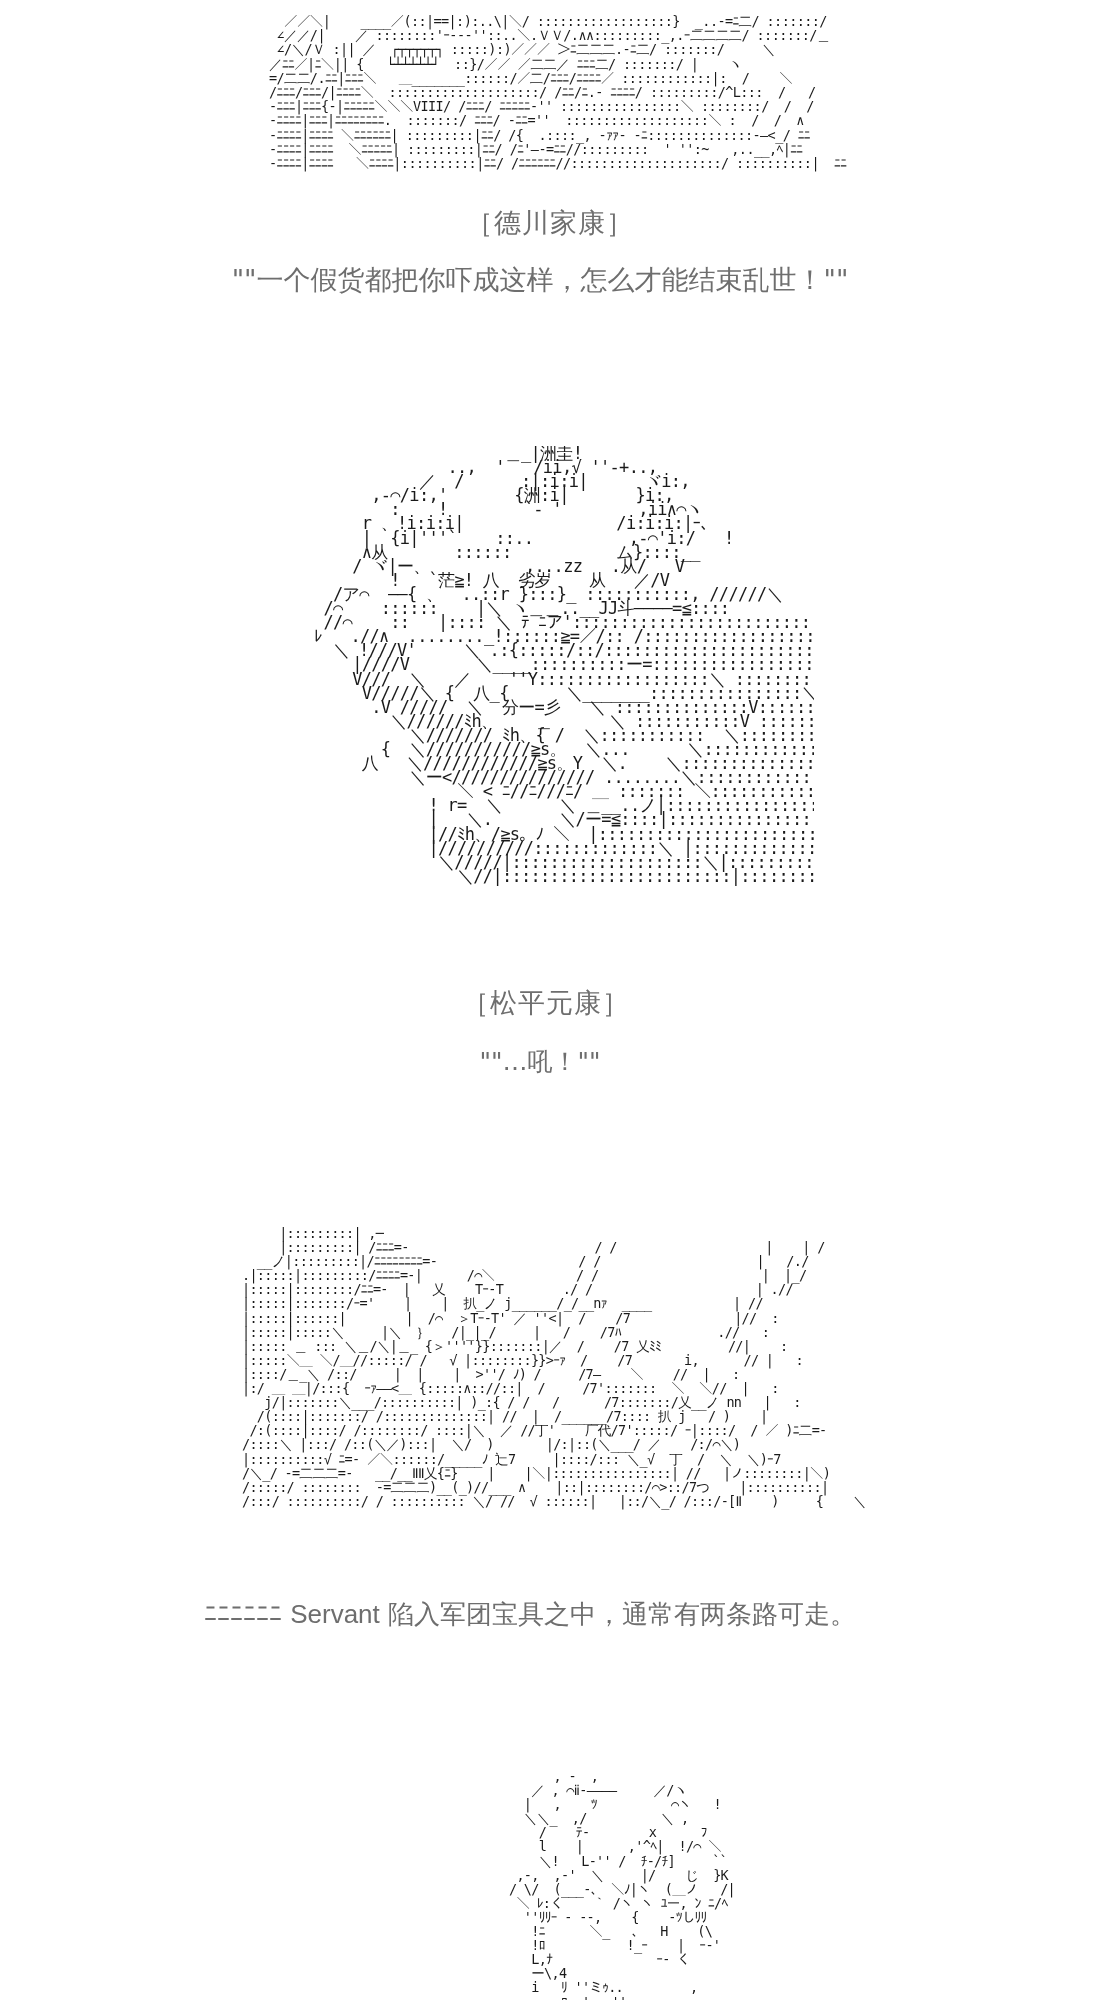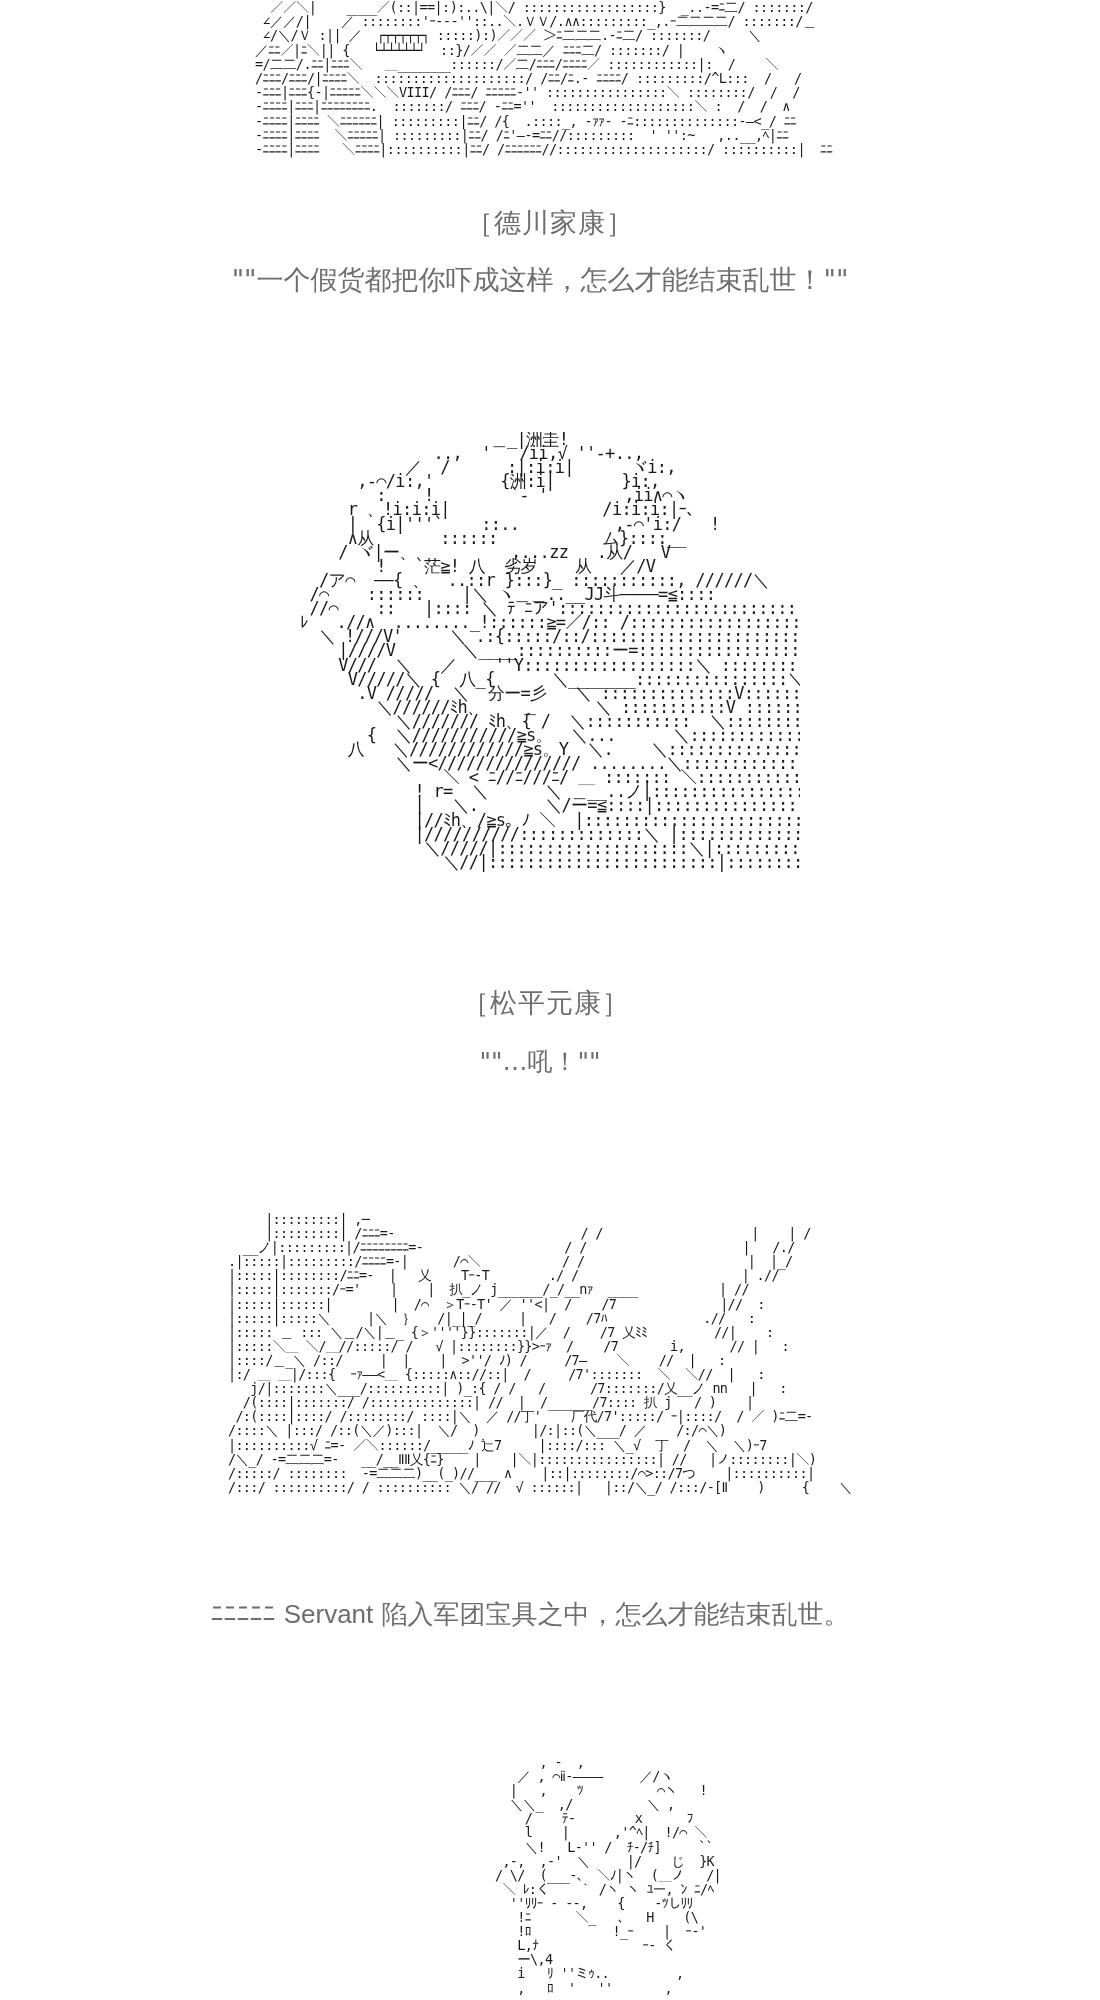--- a/index.html
+++ b/index.html
@@ -10,21 +10,21 @@
     body {
       width: 1100px;
       height: 2000px;
       position: relative;
       overflow: hidden;
       font-family: "DejaVu Sans", sans-serif;
       color: #000;
     }
     .aa {
       position: absolute;
-      margin: 0;
+      margin: 14px;
       font-family: "DejaVu Sans Mono", monospace;
       color: #1a1a1a;
       white-space: pre;
       line-height: 1;
       overflow: hidden;
     }
     .aa-1 { left: 255px; top: 0px;    width: 600px; height: 185px; font-size: 13.5px; line-height: 14.2px; letter-spacing: -0.6px; }
     .aa-2 { left: 300px; top: 432px;  width: 500px; height: 535px; font-size: 17px; line-height: 14.1px; letter-spacing: -0.7px; }
     .aa-3 { left: 228px; top: 1212px; width: 665px; height: 360px; font-size: 13.5px; line-height: 14.1px; letter-spacing: -0.7px; }
     .aa-4 { left: 495px; top: 1755px; width: 260px; height: 245px; font-size: 13.5px; line-height: 14.1px; letter-spacing: -0.7px; }
@@ -112,21 +112,21 @@
 |:/ ＿ ＿|/:::{  ｰｧ――&lt;＿ {:::::∧:://::|  /     /7':::::::  ＼  ＼//  |   :
    j/|:::::::＼___/::::::::::| )_:{ / /   /      /7:::::::/乂__ノ nn   |   :
   /(::::|:::::::/ /::::::::::::::| //  |  /______/7:::: 扒 j   / )    |
  /:(::::|::::/ /::::::::/ ::::|＼  ／ //丁'    厂代/7':::::/ ｰ|::::/  / ／ )ﾆ二=-
 /::::＼ |:::/ /::(＼／):::|  ＼/  )       |/:|::(＼___/ ／    /:/⌒＼)
 |::::::::::√ ﾆ=- ／＼::::::/_____ﾉ 辷7     |::::/::: ＼_√  丁  /  ＼  ＼)ｰ7
 /＼_/ ‐=二二二=-   __/__ⅡⅡ乂{ﾆ}    |    |＼|::::::::::::::::| //   |ノ::::::::|＼)
 /:::::/ ::::::::  -=二二二)__(_)//___ ∧    |::|::::::::/⌒&gt;::/7つ    |::::::::::|
 /:::/ ::::::::::/ / :::::::::: ＼/ //  √ ::::::|   |::/＼_/ /:::/-[Ⅱ    )     {    ＼</pre>
 
-<div class="caption narr-1"><span>ﾆﾆﾆﾆﾆ </span><span class="serif-latin">Servant</span><span> 陷入军团宝具之中，怎么才能结束乱世。</span></div>
+<div class="caption narr-1"><span>ﾆﾆﾆﾆﾆﾆ </span><span class="serif-latin">Servant</span><span> 陷入军团宝具之中，通常有两条路可走。</span></div>
 
 <pre class="aa aa-4">      , ‐  ,
    ／ , ⌒ⅱ‐――――     ／/ヽ
   |   ,    ﾂ          ⌒ヽ   !
   ＼＼_  ,/          ＼ ,
     /    ﾃ‐        x      ﾌ
     l    |      ,'^ﾍ|  !/⌒ ＼
     ＼!   L-'' /  ﾁ‐/ﾁ]     ``
  ,-,  ,‐'  ＼     |/    じ  }K
 / \/  (___‐、 ＼ﾉ|ヽ  (＿ノ   /|

